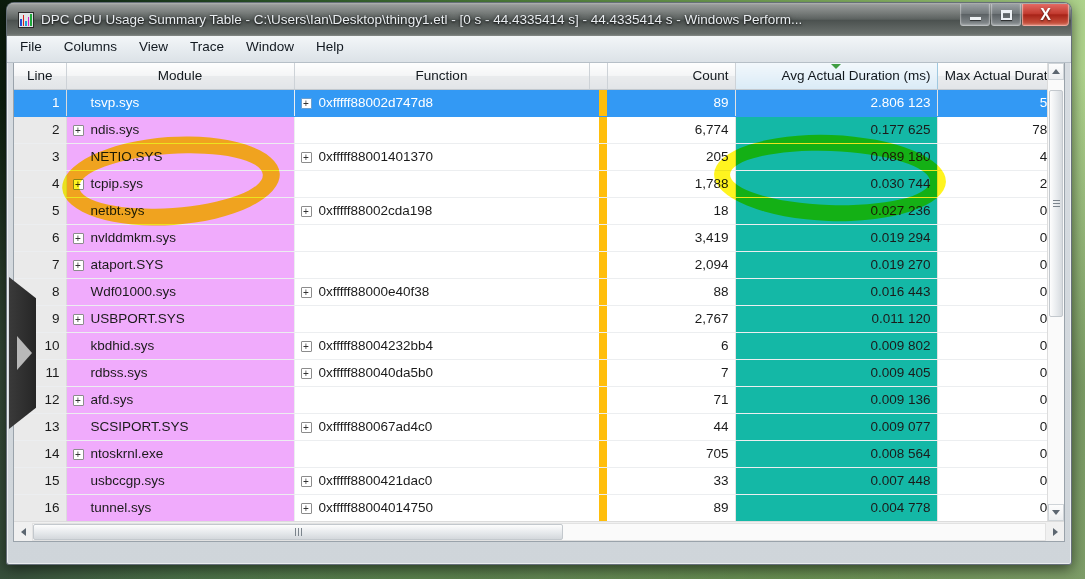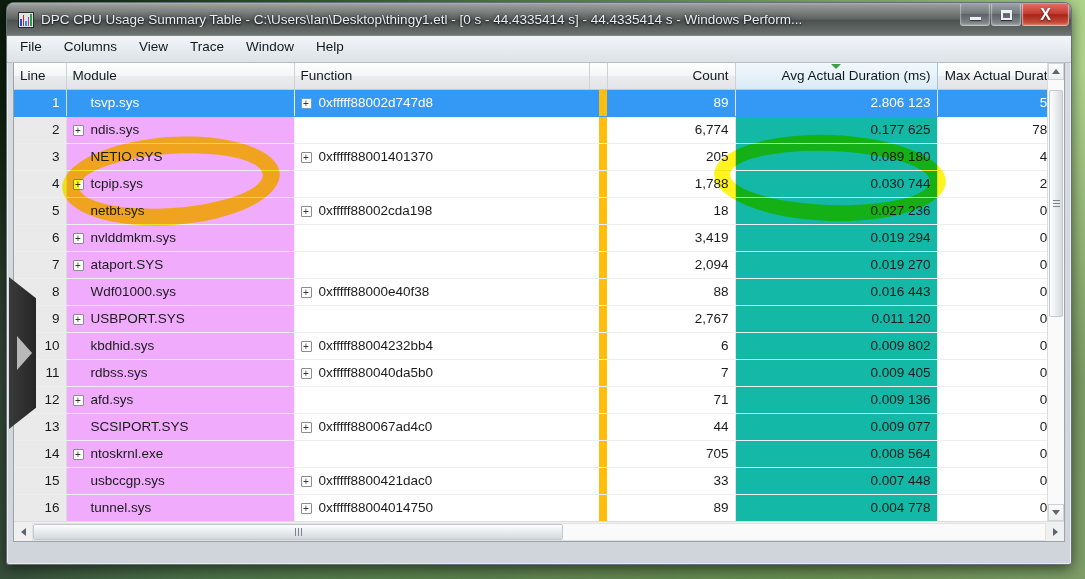--- a/index.html
+++ b/index.html
@@ -135,21 +135,21 @@
   #grid { flex: 1 1 auto; overflow: hidden; position: relative; }
 
   table.grid { border-collapse: collapse; width: 1043px; table-layout: fixed; }
 
   table.grid thead th {
     height: 26px;
     background: linear-gradient(180deg,#fefefe 0%, #f4f5f6 48%, #e9ebed 52%, #e2e5e8 100%);
     border-right: 1px solid #cdd2d7;
     border-bottom: 1px solid #c2c8ce;
     font-size: 13.5px; font-weight: normal; color: #12181d;
-    padding: 0 6px; text-align: left; white-space: nowrap;
+    padding: 0 6px; text-align: center; white-space: nowrap;
     position: relative;
   }
   table.grid thead th.num { text-align: right; }
   table.grid thead th.sorted {
     background: linear-gradient(180deg,#f2f8fc 0%, #e6f1f9 50%, #daebf6 100%);
     border-left: 1px solid #9ec8e0;
     border-right: 1px solid #9ec8e0;
   }
   .sort-arrow {
     position:absolute; left: 50%; top: 1px; transform: translateX(-50%);

